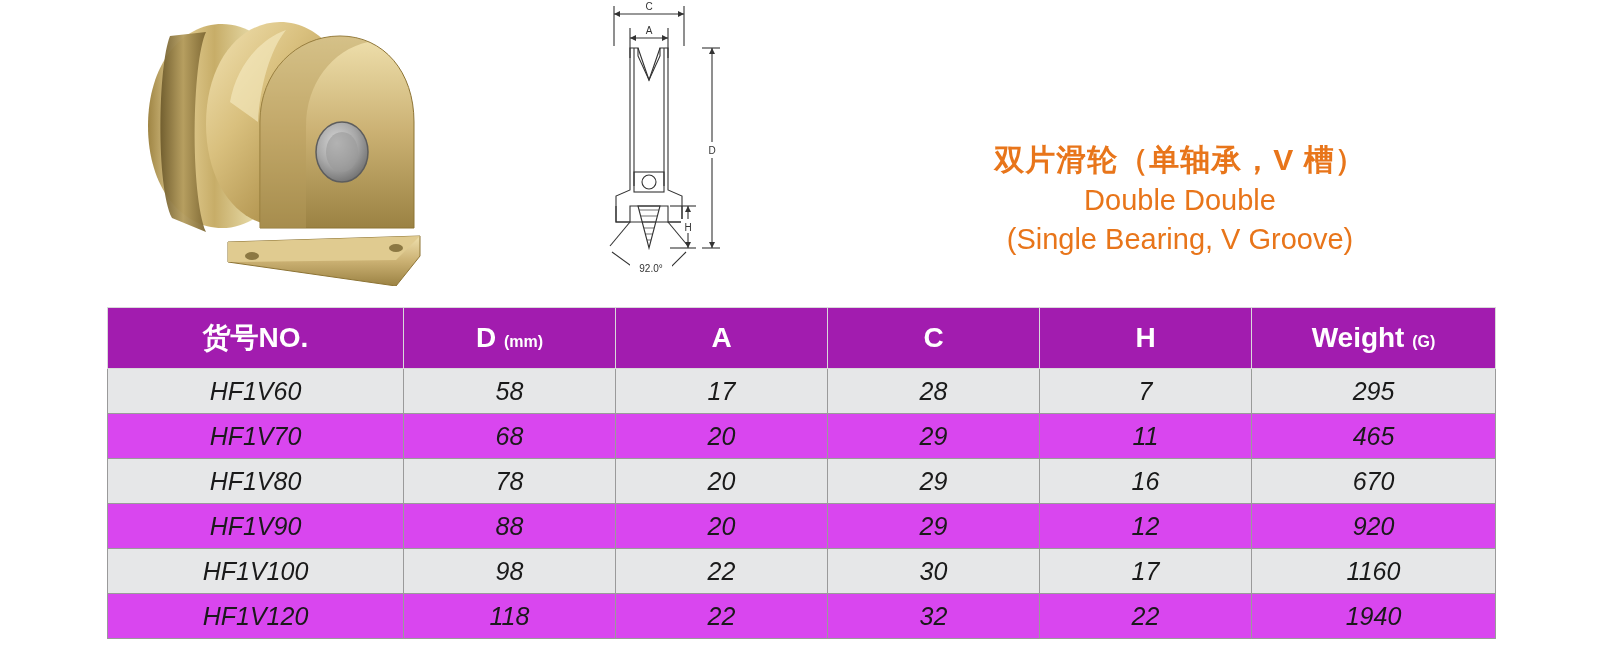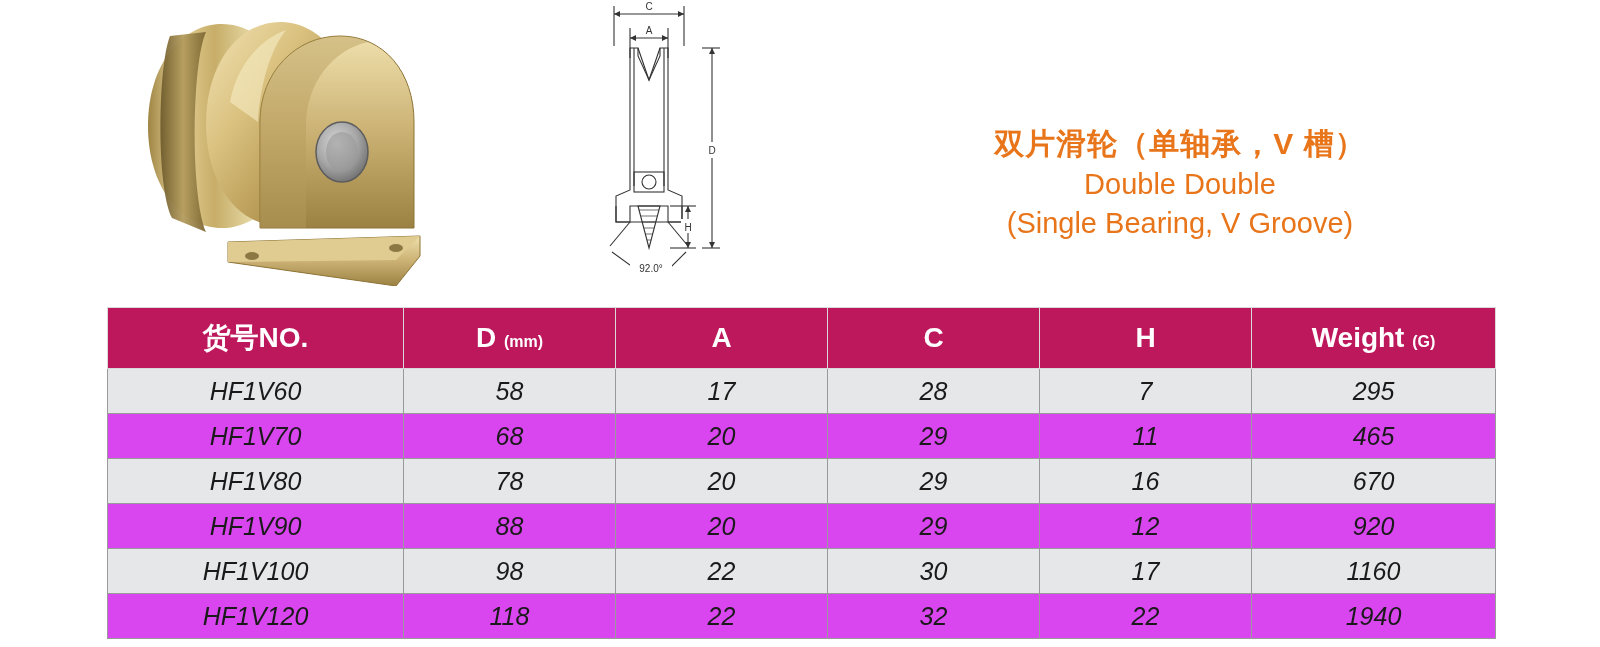--- a/index.html
+++ b/index.html
@@ -37,21 +37,21 @@
     top: 0px;
     width: 170px;
     height: 290px;
   }
   .drawing svg { display: block; }
 
   
   .titleblock {
     position: absolute;
     right: 140px;
-    top: 124px;
+    top: 140px;
     width: 560px;
     text-align: center;
     color: #e8751a;
   }
   .title-cn {
     font-size: 30px;
     font-weight: bold;
     letter-spacing: 1px;
     line-height: 1.35;
     white-space: nowrap;
@@ -76,21 +76,21 @@
     border-collapse: collapse;
     table-layout: fixed;
   }
   .spec-table th,
   .spec-table td {
     border: 1px solid #9a9a9a;
     text-align: center;
     color: #1a1a1a;
   }
   .spec-table thead th {
-    background: #be185d;
+    background: #a21caf;
     color: #ffffff;
     border: 1px solid #d9d9d9;
     height: 58px;
     font-size: 28px;
     font-weight: bold;
   }
   .spec-table thead th .unit {
     font-size: 16px;
     font-weight: bold;
   }

